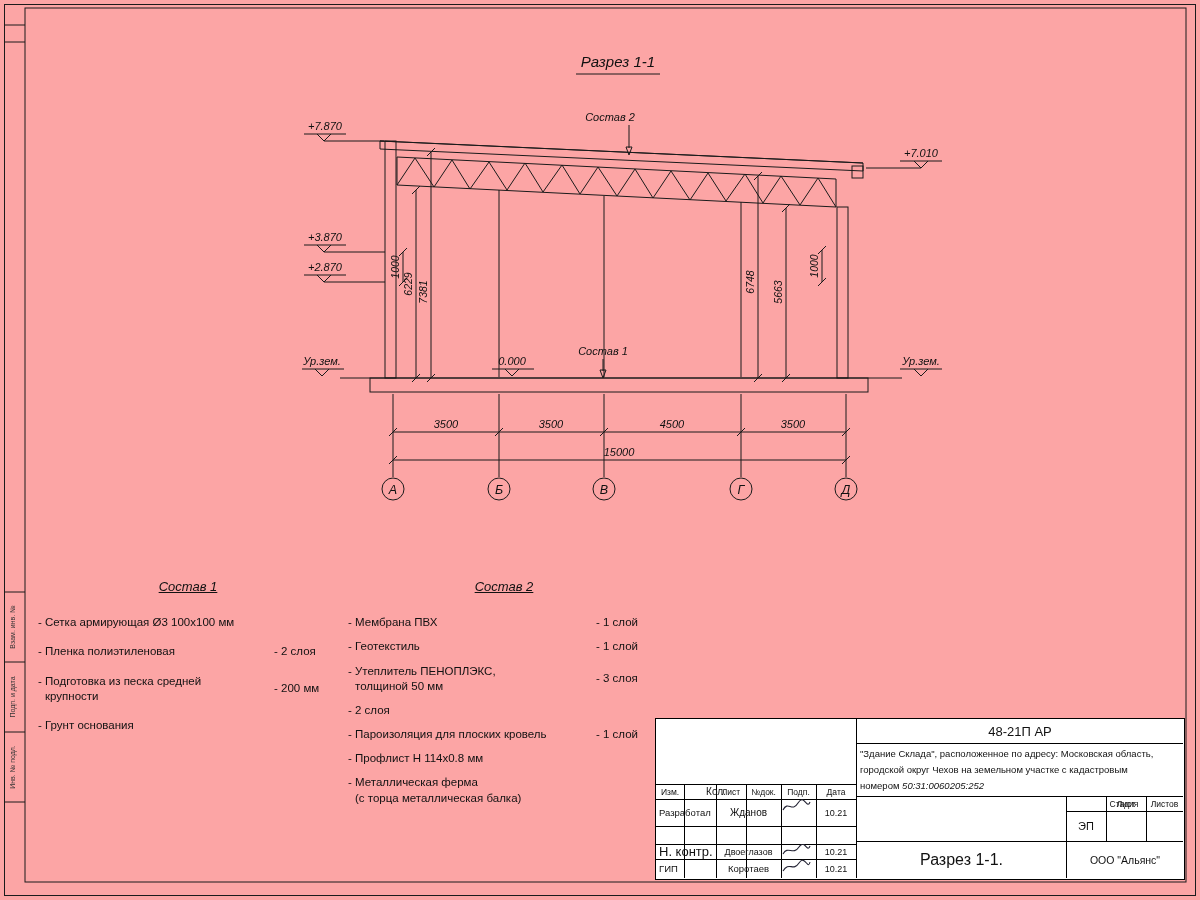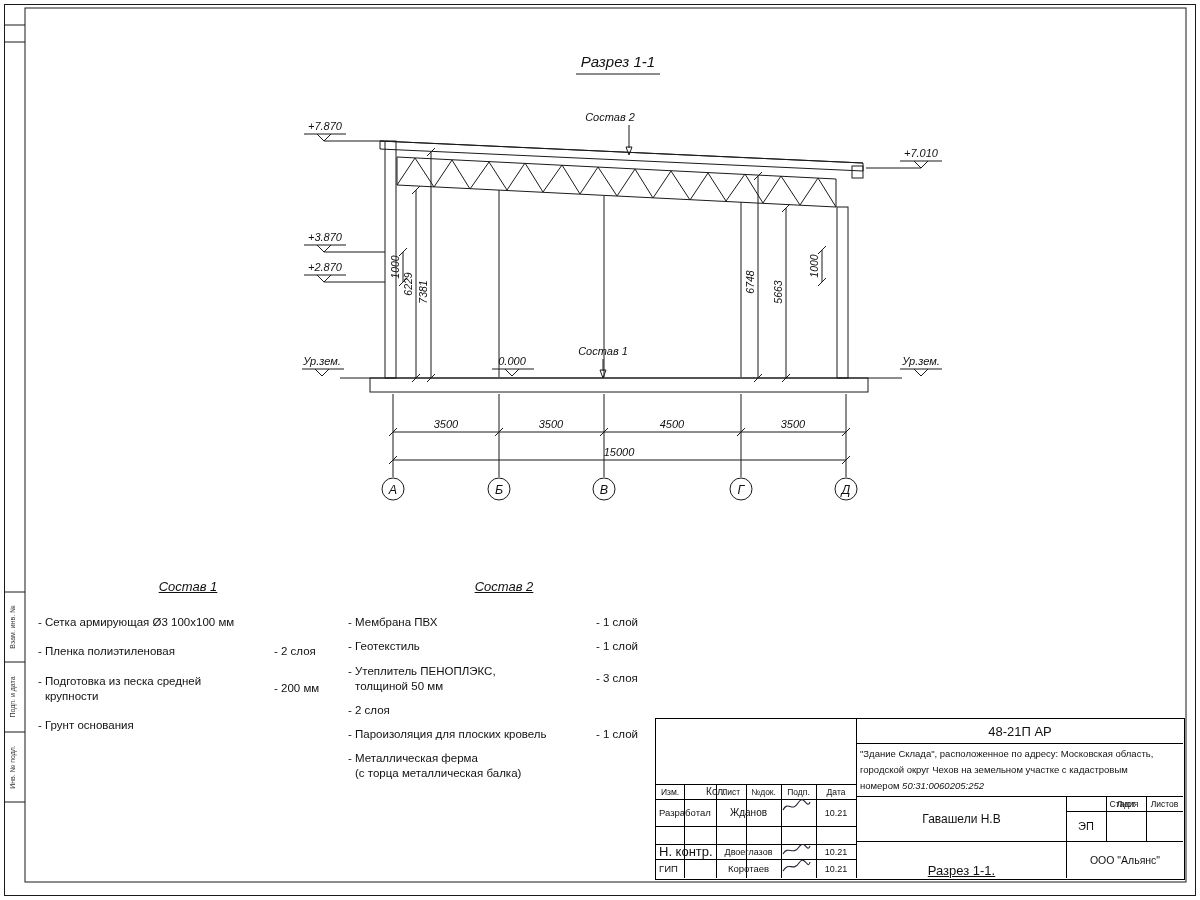--- a/index.html
+++ b/index.html
@@ -1,16 +1,16 @@
 <!DOCTYPE html>
 <html><head>
 <meta charset="utf-8">
 <style>
   html,body{margin:0;padding:0;background:#e8e8e8;}
-  .page{position:relative;width:1200px;height:900px;background:#ffffff;overflow:hidden;
+  .page{position:relative;width:1200px;height:900px;background:#fca5a5;overflow:hidden;
         font-family:"Liberation Sans",sans-serif;color:#111;}
   svg{position:absolute;left:0;top:0;}
   svg text{fill:#111;}
   .ttl{font:italic 15px "Liberation Sans",sans-serif;}
   .anno{font:italic 11px "Liberation Sans",sans-serif;}
   .anno-sm{font:italic 10.5px "Liberation Sans",sans-serif;}
   .axl{font:italic 12.5px "Liberation Sans",sans-serif;}
   .mrg{font:7px "Liberation Sans",sans-serif;fill:#333;}
   .g-draw line,.g-draw path,.g-draw polyline,.g-draw rect,.g-draw polygon,.g-draw circle{
       stroke:#1b1b1b;fill:none;stroke-width:1;}
@@ -277,20 +277,26 @@
     <div class="vl2">- 2 слоя</div>
   </div>
   <div class="item">
     <div class="tx">
           <div>- Пароизоляция для плоских кровель</div>
         </div>
     <div class="vl2">- 1 слой</div>
   </div>
   <div class="item">
     <div class="tx">
+          <div>- Профлист Н 114x0.8 мм</div>
+        </div>
+    <div class="vl2"></div>
+  </div>
+  <div class="item">
+    <div class="tx">
           <div>- Металлическая ферма</div>
           <div style="padding-left:7px">(с торца металлическая балка)</div>
         </div>
     <div class="vl2"></div>
   </div>
 </div>
 
 <div class="tb">
 
   <div class="hl" style="left:0;top:65px;width:200px;"></div>
@@ -346,22 +352,21 @@
 
   <div class="cell cl" style="left:0;top:140px;width:60px;height:19px;font-size:9.5px;">ГИП</div>
   <div class="cell" style="left:60px;top:140px;width:65px;height:19px;font-size:9.5px;">Коротаев</div>
   <div class="cell" style="left:125px;top:140px;width:35px;height:19px;">
     <svg width="30" height="15" viewBox="0 0 30 15">
           <path d="M2,12 C8,2 12,13 18,4 S27,12 29,3" fill="none" stroke="#223" stroke-width="1.1"></path>
         </svg>
   </div>
   <div class="cell" style="left:160px;top:140px;width:40px;height:19px;font-size:9px;">10.21</div>
 
-  <div class="cell" style="left:201px;top:78px;width:209px;height:44px;font-size:12px;">Гавашели Н.В</div>
   <div class="cell" style="left:410px;top:77px;width:40px;height:15px;font-size:8.5px;padding-left:38px;">Стадия</div>
   <div class="cell" style="left:450px;top:77px;width:40px;height:15px;font-size:8.5px;">Лист</div>
   <div class="cell" style="left:490px;top:77px;width:37px;height:15px;font-size:8.5px;">Листов</div>
   <div class="cell" style="left:410px;top:92px;width:40px;height:30px;font-size:11px;">ЭП</div>
-  <div class="cell" style="left:201px;top:133px;width:209px;height:36px;font-size:13px;text-decoration:underline;">Разрез 1-1.</div>
+  <div class="cell" style="left:201px;top:123px;width:209px;height:36px;font-size:16px;">Разрез 1-1.</div>
   <div class="cell" style="left:411px;top:123px;width:116px;height:36px;font-size:10.5px;">ООО "Альянс"</div>
 </div>
 
 </div>
 
 </body></html>

